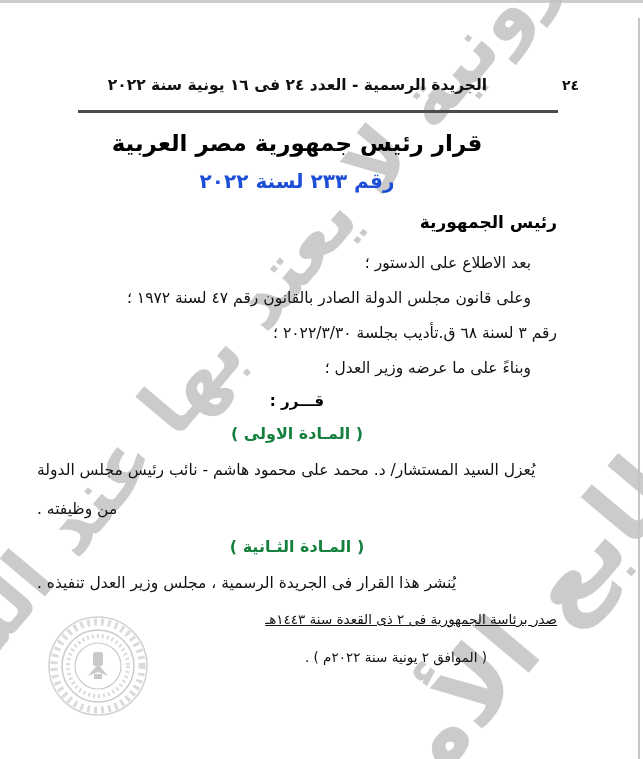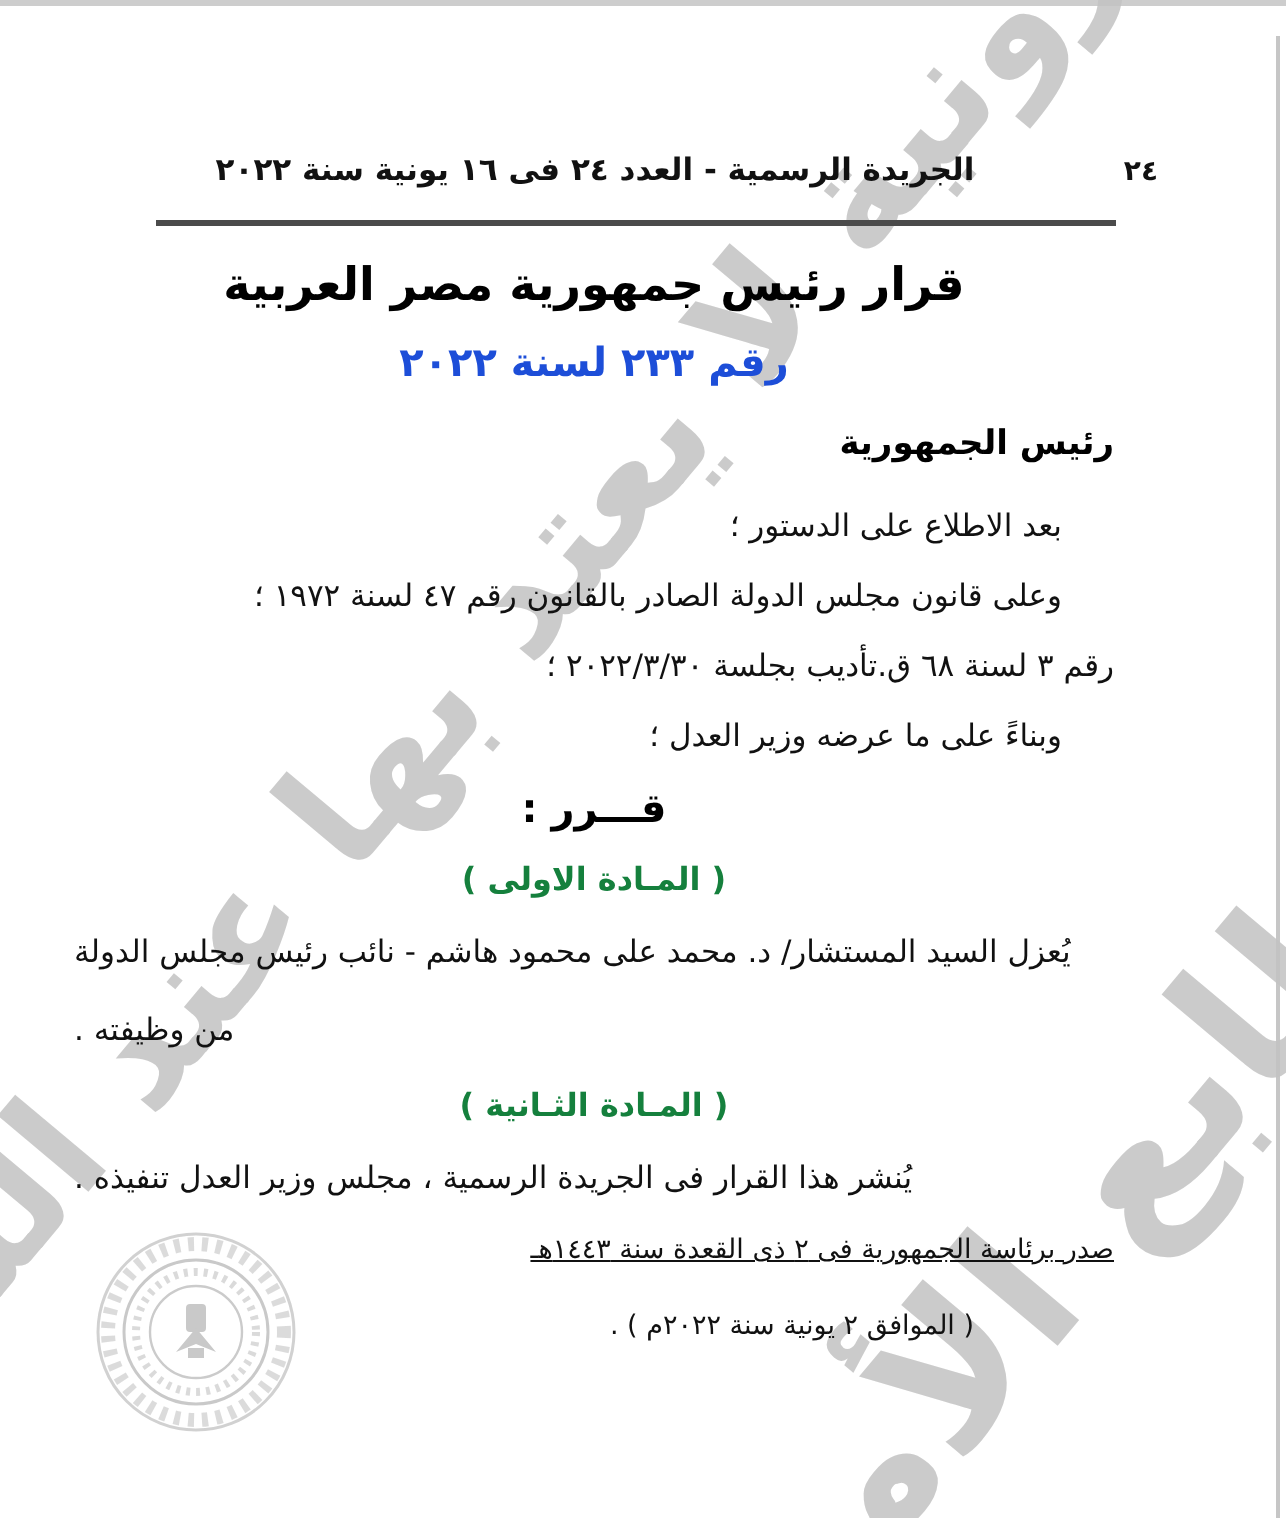--- a/index.html
+++ b/index.html
@@ -40,21 +40,21 @@
   .header-title{flex:1;text-align:center;font-size:15.5px;font-weight:600;letter-spacing:0;}
   .rule{position:absolute;top:110px;left:78px;width:480px;height:3px;background:#4b4b4b;z-index:2;}
 
   
   .content{position:absolute;top:130px;right:86px;left:37px;z-index:2;}
   .decree-title{text-align:center;font-size:23px;font-weight:bold;margin:0 0 13px 0;color:#000;}
   .decree-number{text-align:center;font-size:20px;font-weight:bold;margin:0 0 19px 0;color:#1d4ed8;}
   .issuer{font-size:17px;font-weight:bold;padding-right:0;margin:0 0 20px 0;color:#000;}
   .pline{font-size:15.5px;line-height:22px;margin-bottom:13px;text-align:right;}
   .indent{padding-right:26px;}
-  .decided{text-align:center;font-size:20px;font-weight:bold;margin:12px 0 14px 0;color:#000;}
+  .decided{text-align:center;font-size:15px;font-weight:bold;margin:12px 0 14px 0;color:#000;}
   .art-head{text-align:center;font-size:16px;font-weight:bold;margin:0 0 16px 0;color:#15803d;}
   .art-line{font-size:15.5px;line-height:22px;margin-bottom:17px;text-align:left;}
   .issued1{font-size:13.5px;margin:6px 0 0 0;text-align:right;text-decoration:underline;}
   .issued2{font-size:13.5px;margin:22px 0 0 0;text-align:right;padding-left:67px;padding-right:70px;}
 
   .signature{
     position:absolute;left:55px;top:712px;
     font-size:18px;font-weight:bold;color:#000;z-index:3;
   }
   .seal{position:absolute;left:44px;top:614px;z-index:1;opacity:.9;}

